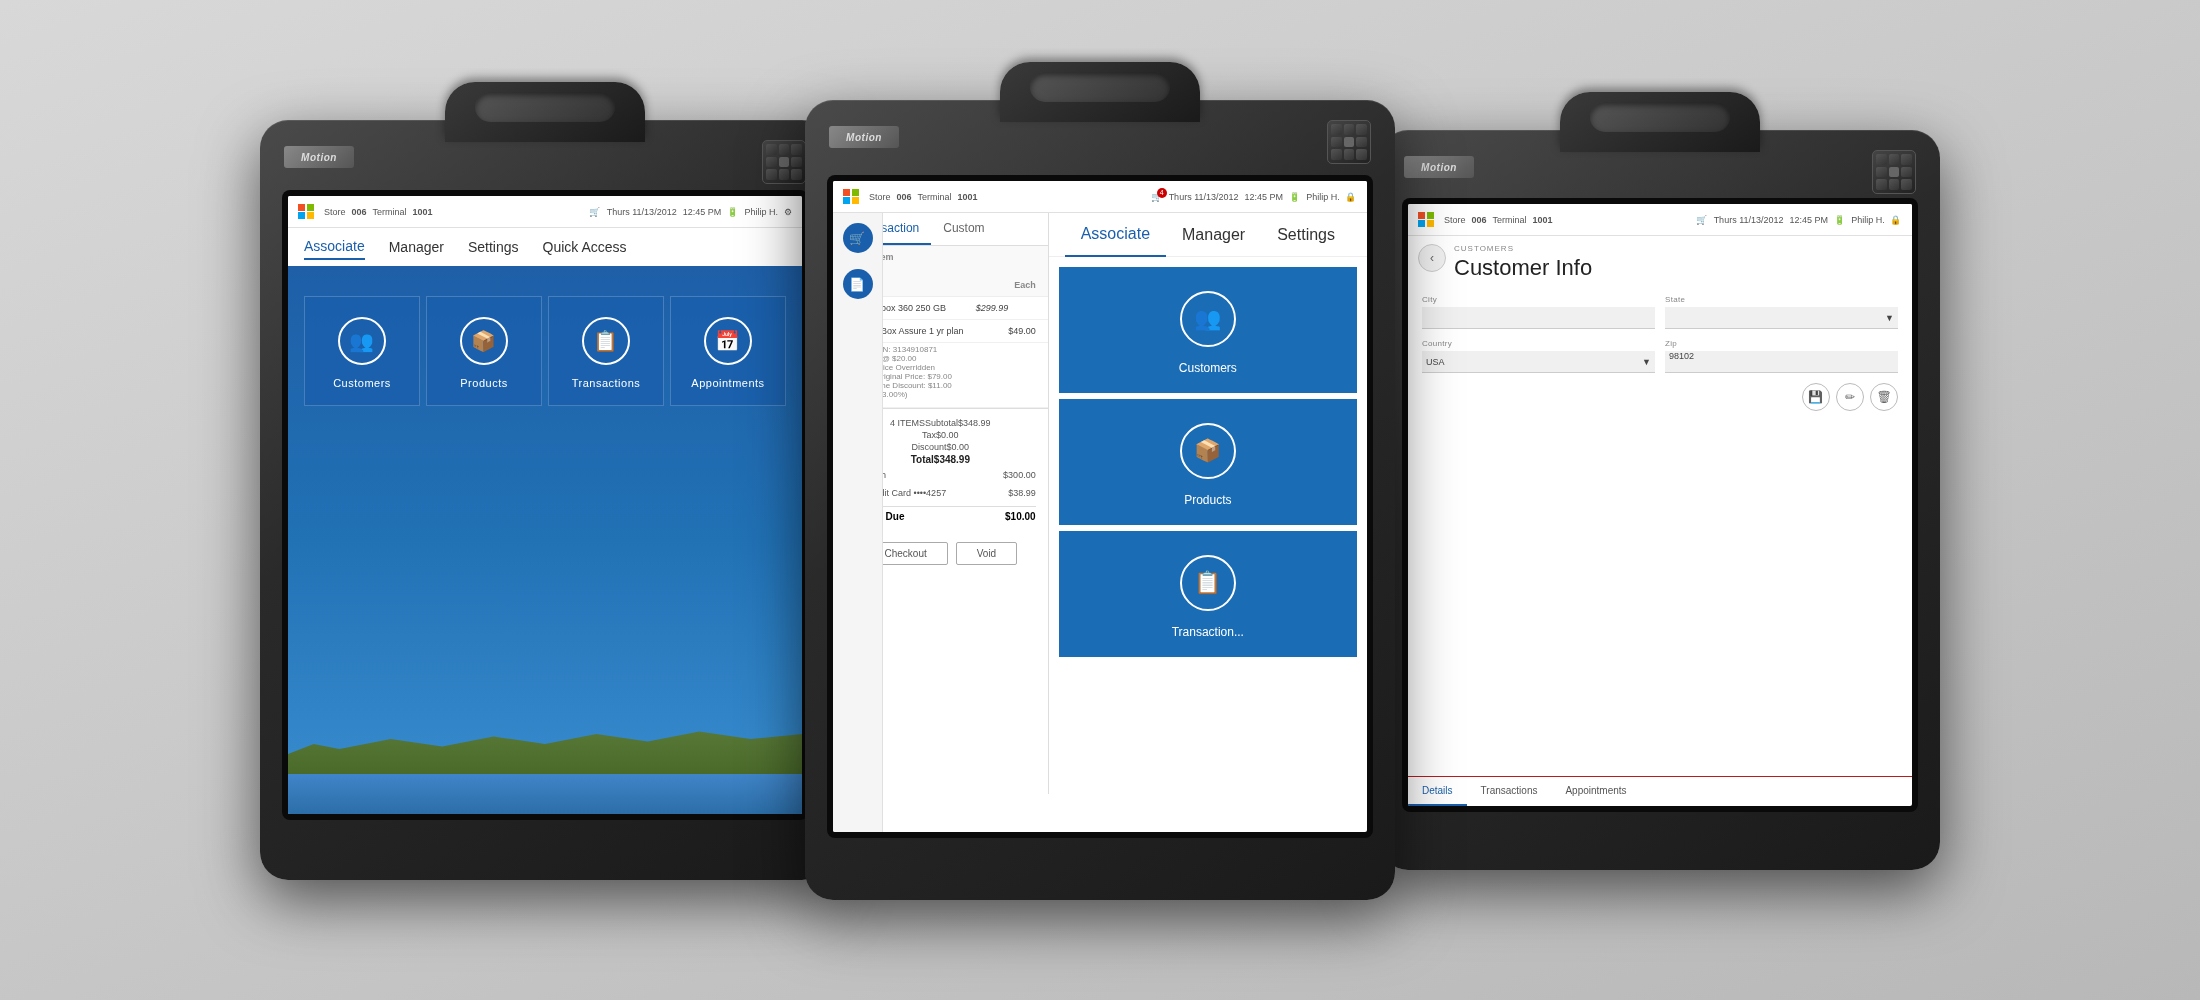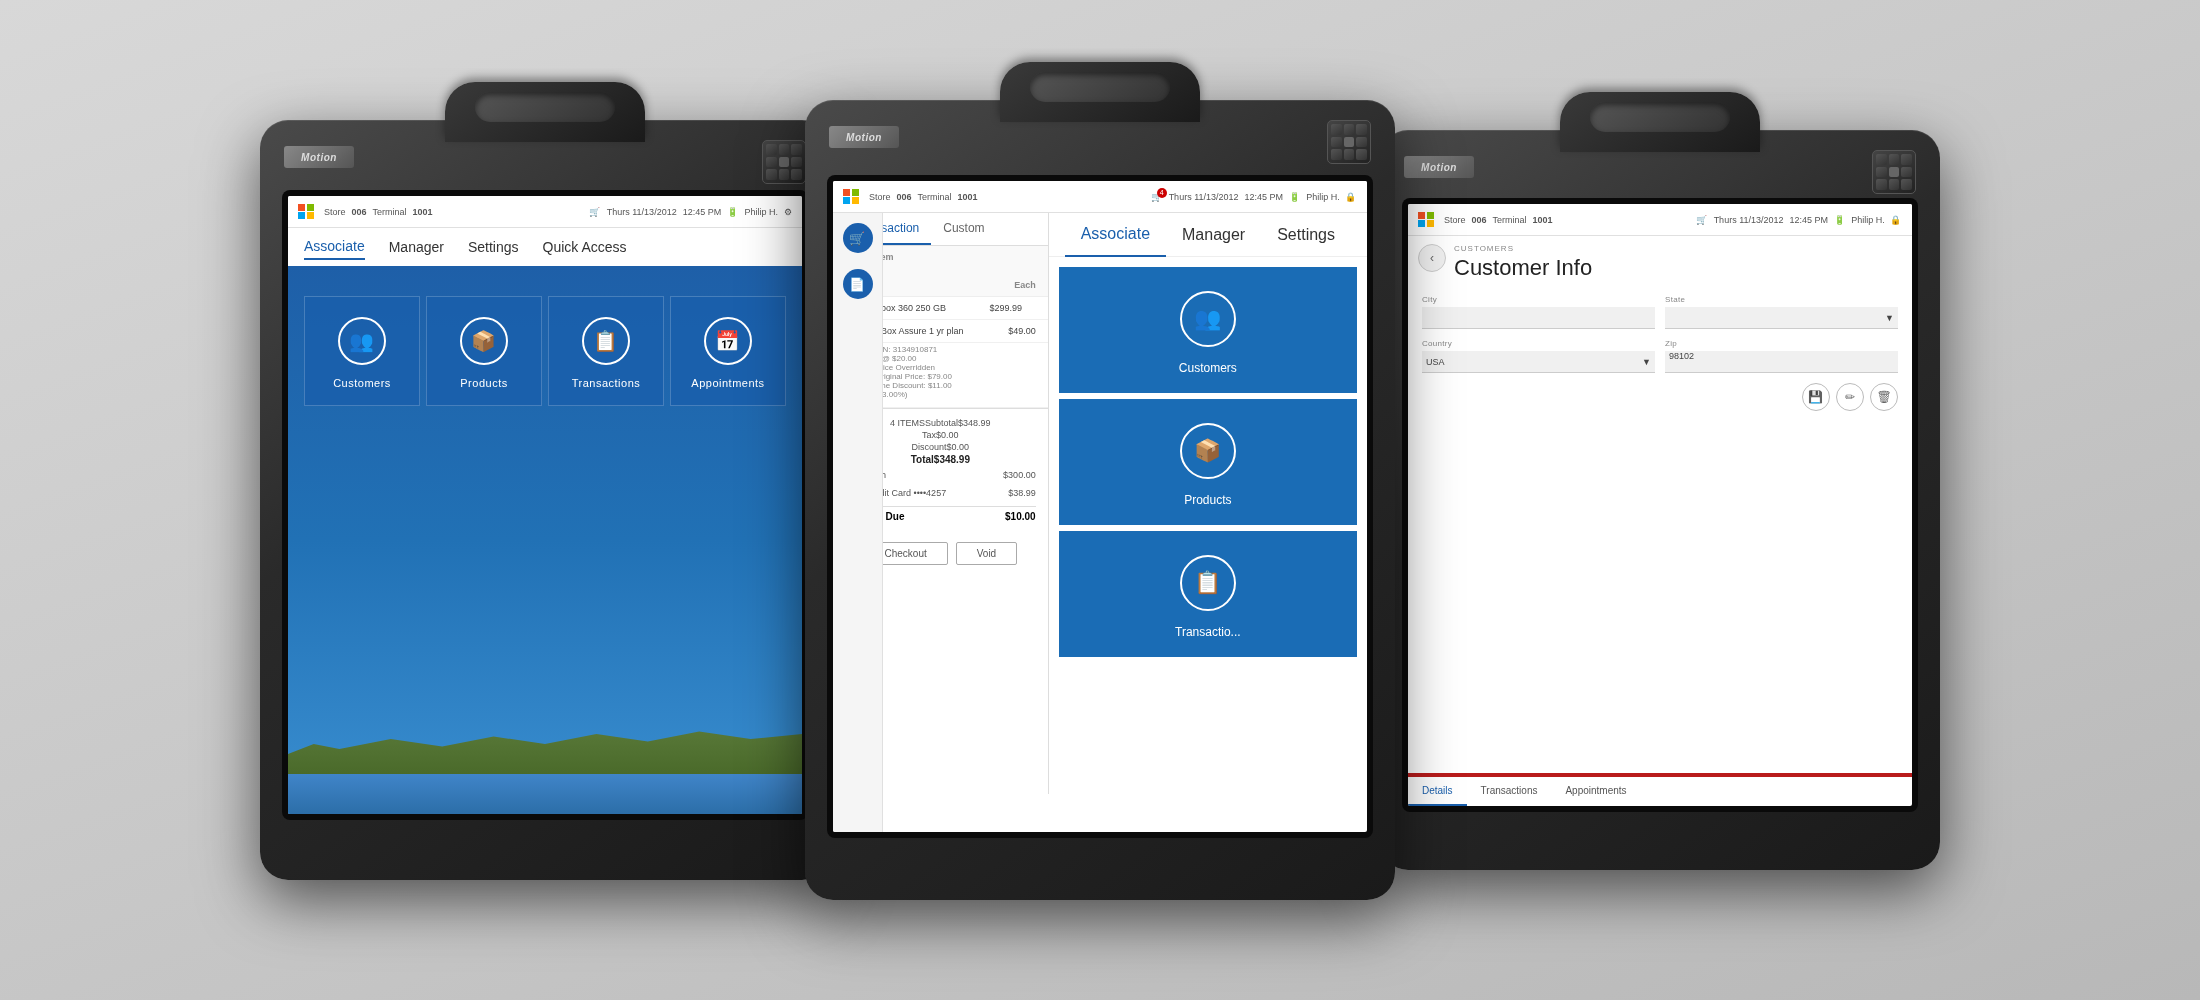--- a/index.html
+++ b/index.html
@@ -573,21 +573,21 @@
       display: flex;
       align-items: center;
       justify-content: center;
       font-size: 12px;
       color: #666;
       cursor: pointer;
     }
 
     .customer-tabs {
       display: flex;
-      border-top: 4px solid #b91c1c;
+      border-top: 1px solid #b91c1c;
       margin-top: 10px;
     }
 
     .cust-tab {
       padding: 8px 14px;
       font-size: 10px;
       color: #555;
       cursor: pointer;
       border-bottom: 2px solid transparent;
     }
@@ -791,21 +791,21 @@
             </div>
             <div class="trans-table-header">
               <span>Qty</span>
               <span>Item</span>
               <span style="text-align:right;margin-top:28px;">Each</span>
             </div>
 
             <div class="trans-row">
               <span>1</span>
               <span>Xbox 360 250 GB</span>
-              <span style="text-align:center;">$299.99</span>
+              <span style="text-align:left;font-style:italic;">$299.99</span>
             </div>
 
             <div class="trans-row">
               <span>3</span>
               <span>XBox Assure 1 yr plan</span>
               <span style="text-align:right;">$49.00</span>
             </div>
             <div class="trans-row-detail" style="grid-column:1/-1;">
               <div>S/N: 3134910871</div>
               <div>3 @ $20.00</div>
@@ -868,21 +868,21 @@
               <div class="assoc-tile" style="min-height:120px;">
                 <div class="assoc-tile-icon">👥</div>
                 <div class="assoc-tile-label">Customers</div>
               </div>
               <div class="assoc-tile" style="min-height:120px;">
                 <div class="assoc-tile-icon">📦</div>
                 <div class="assoc-tile-label">Products</div>
               </div>
               <div class="assoc-tile" style="min-height:120px;">
                 <div class="assoc-tile-icon">📋</div>
-                <div class="assoc-tile-label">Transactio...</div>
+                <div class="assoc-tile-label">Transaction...</div>
               </div>
             </div>
           </div>
 
           <div class="trans-sidebar" style="position:absolute; left:0; top:32px; bottom:0;">
             <div class="trans-icon">🛒</div>
             <div class="trans-icon">📄</div>
           </div>
         </div>
 

